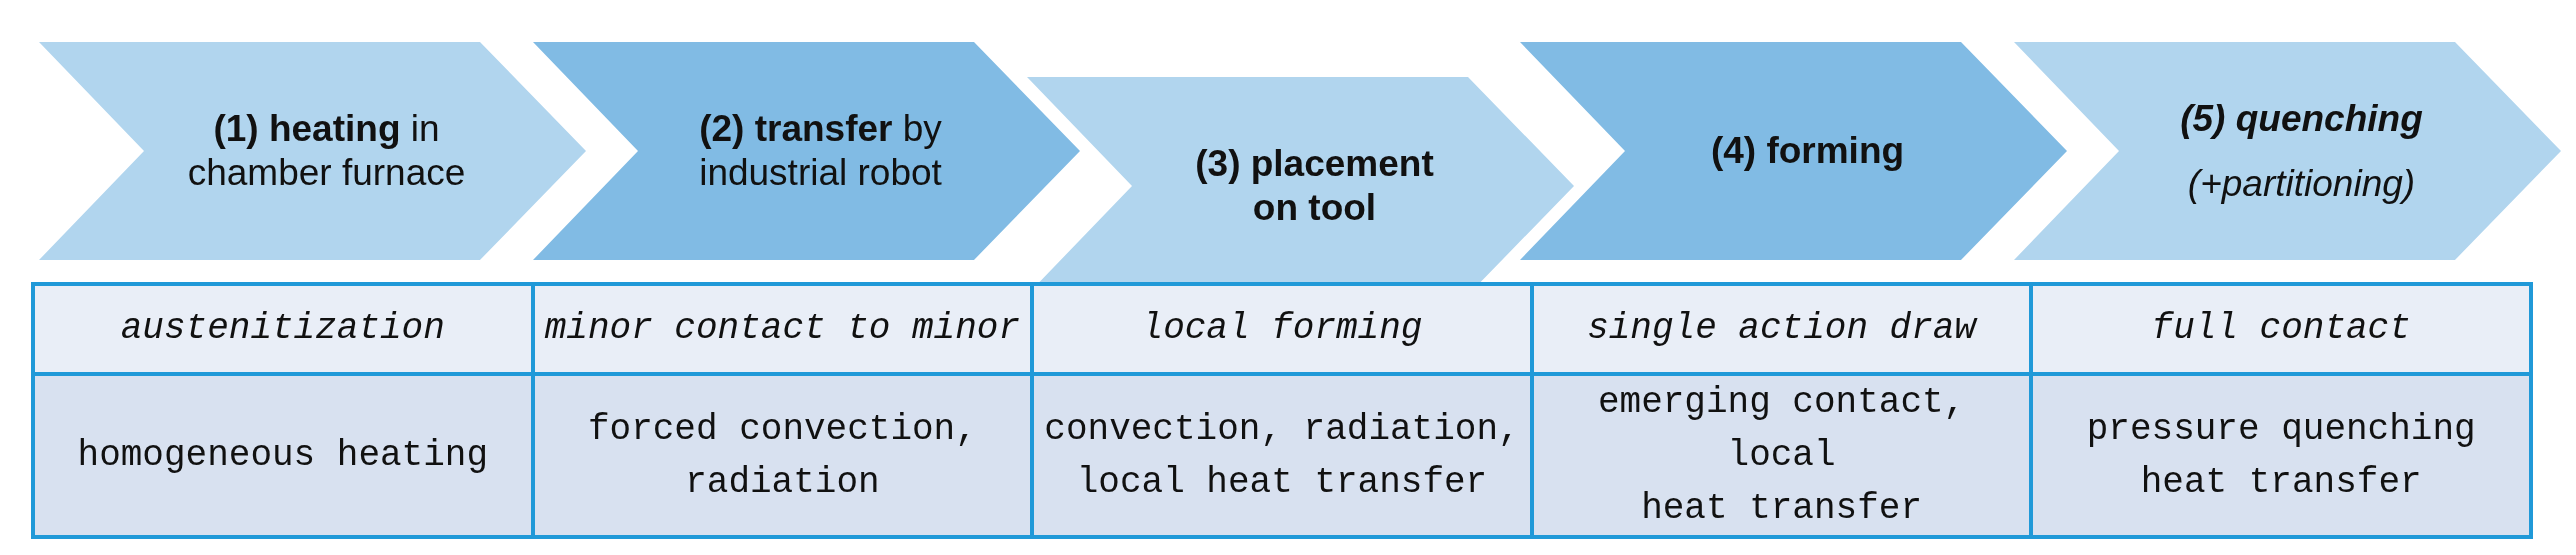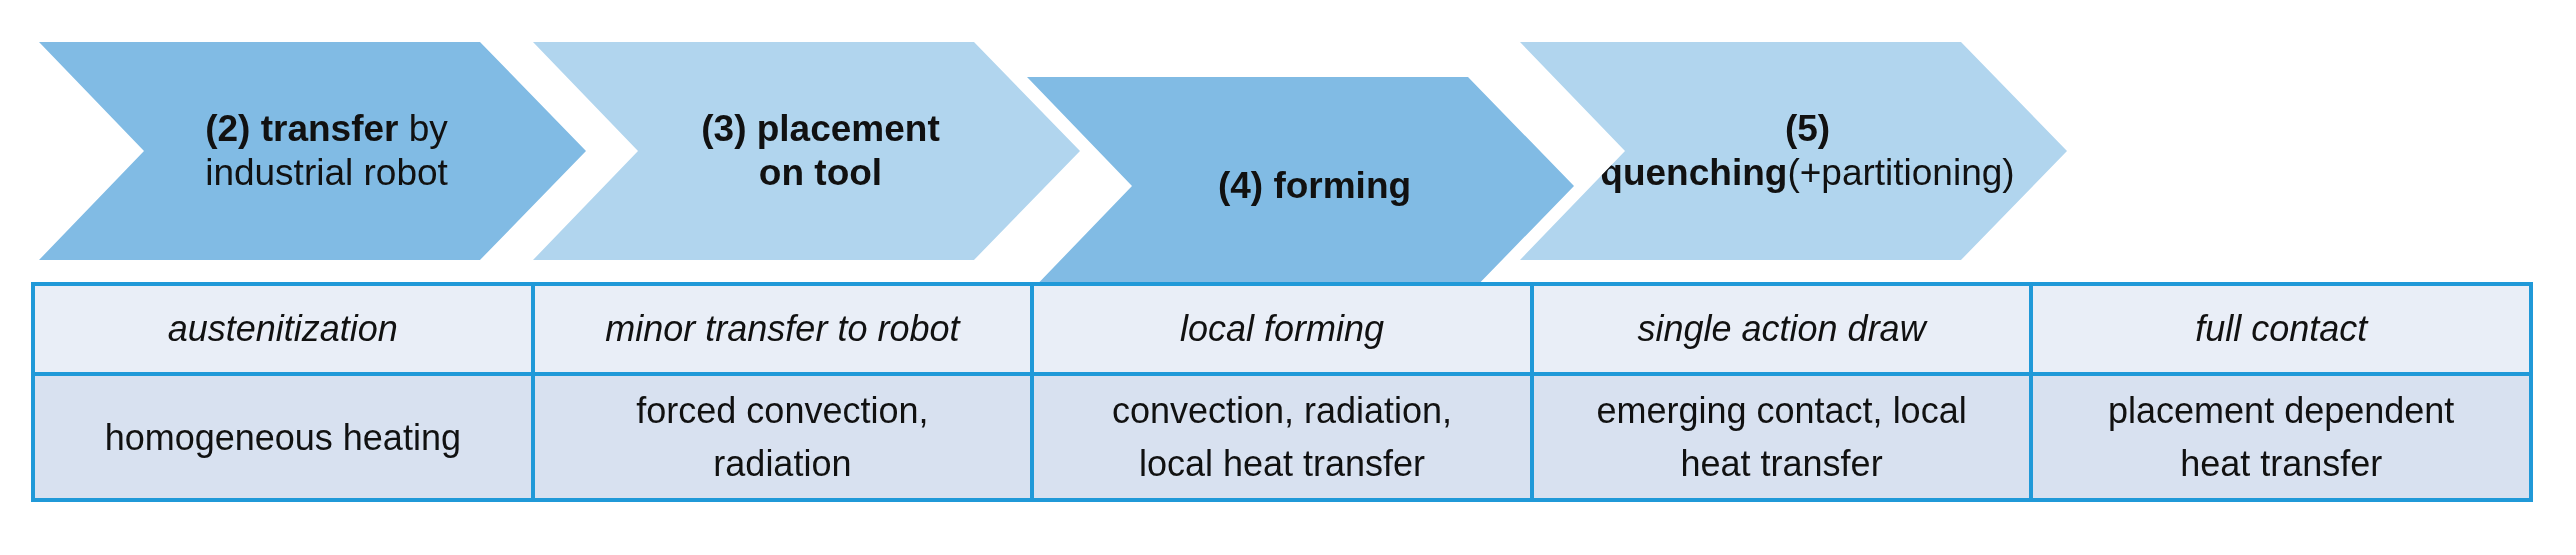--- a/index.html
+++ b/index.html
@@ -63,70 +63,75 @@
     width: 2502px;
     border-collapse: collapse;
     table-layout: fixed;
   }
   .props-table td {
     border: 4.9px solid #2099d8;
     text-align: center;
     vertical-align: middle;
     white-space: pre-line;
     padding: 0 7px;
+    font-family: Liberation Mono, monospace;
   }
   .row-contact td {
     height: 86px;
     background: #e9eef7;
     font-style: italic;
     font-size: 36px;
     line-height: 42px;
   }
   .row-heat td {
     height: 122px;
     background: #d8e1f0;
     font-size: 36px;
     line-height: 53px;
   }
 </style>
 </head>
 <body>
 
 <div class="flow">
+  <div class="chevron light">
+    <div class="chevron-label"><span class="bold-part">(1) heating</span><span class="rest-part"> in
+chamber furnace</span></div>
+  </div>
   <div class="chevron dark">
     <div class="chevron-label"><span class="bold-part">(2) transfer</span><span class="rest-part"> by
 industrial robot</span></div>
   </div>
   <div class="chevron light">
     <div class="chevron-label"><span class="bold-part">(3) placement
 on tool</span><span class="rest-part"></span></div>
   </div>
   <div class="chevron dark">
     <div class="chevron-label"><span class="bold-part">(4) forming</span><span class="rest-part"></span></div>
   </div>
   <div class="chevron light">
     <div class="chevron-label"><span class="bold-part">(5) quenching</span><span class="rest-part">(+partitioning)</span></div>
   </div>
 </div>
 
 <table class="props-table">
   <tbody>
       <tr class="row-contact">
     <td>austenitization</td>
-    <td>minor transfer to robot</td>
+    <td>minor contact to minor</td>
     <td>local forming</td>
     <td>single action draw</td>
     <td>full contact</td>
   </tr>
   <tr class="row-heat">
     <td>homogeneous heating</td>
     <td>forced convection,
 radiation</td>
     <td>convection, radiation,
 local heat transfer</td>
     <td>emerging contact, local
 heat transfer</td>
-    <td>placement dependent
+    <td>pressure quenching
 heat transfer</td>
   </tr>
 </tbody>
   </table>
 
 
 </body></html>

